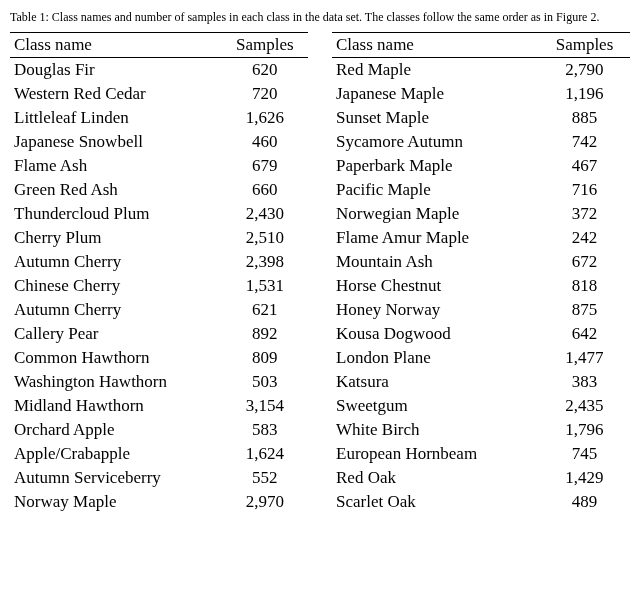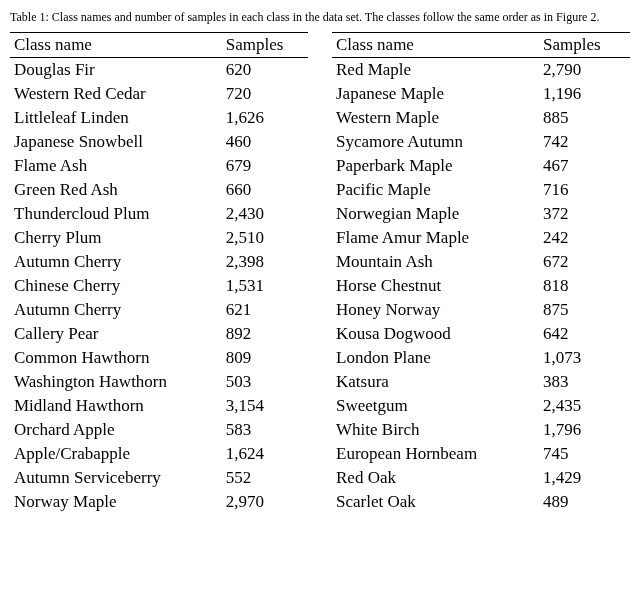--- a/index.html
+++ b/index.html
@@ -34,21 +34,21 @@
     }
     th, td {
       padding: 2px 4px;
       vertical-align: baseline;
     }
     th.name, td.name {
       text-align: left;
       font-weight: normal;
     }
     th.samples, td.samples {
-      text-align: left;
+      text-align: center;
       font-weight: normal;
     }
     th { font-weight: normal; }
   </style>
 </head>
 <body>
 
 <div class="caption">Table 1: Class names and number of samples in each class in the data set. The classes follow the same order as in Figure 2.</div>
 
 <div class="tables-wrap">
@@ -153,21 +153,21 @@
       <tbody id="right-body">
           <tr>
             <td class="name">Red Maple</td>
             <td class="samples">2,790</td>
           </tr>
           <tr>
             <td class="name">Japanese Maple</td>
             <td class="samples">1,196</td>
           </tr>
           <tr>
-            <td class="name">Western Maple</td>
+            <td class="name">Sunset Maple</td>
             <td class="samples">885</td>
           </tr>
           <tr>
             <td class="name">Sycamore Autumn</td>
             <td class="samples">742</td>
           </tr>
           <tr>
             <td class="name">Paperbark Maple</td>
             <td class="samples">467</td>
           </tr>
@@ -194,21 +194,21 @@
           <tr>
             <td class="name">Honey Norway</td>
             <td class="samples">875</td>
           </tr>
           <tr>
             <td class="name">Kousa Dogwood</td>
             <td class="samples">642</td>
           </tr>
           <tr>
             <td class="name">London Plane</td>
-            <td class="samples">1,073</td>
+            <td class="samples">1,477</td>
           </tr>
           <tr>
             <td class="name">Katsura</td>
             <td class="samples">383</td>
           </tr>
           <tr>
             <td class="name">Sweetgum</td>
             <td class="samples">2,435</td>
           </tr>
           <tr>

